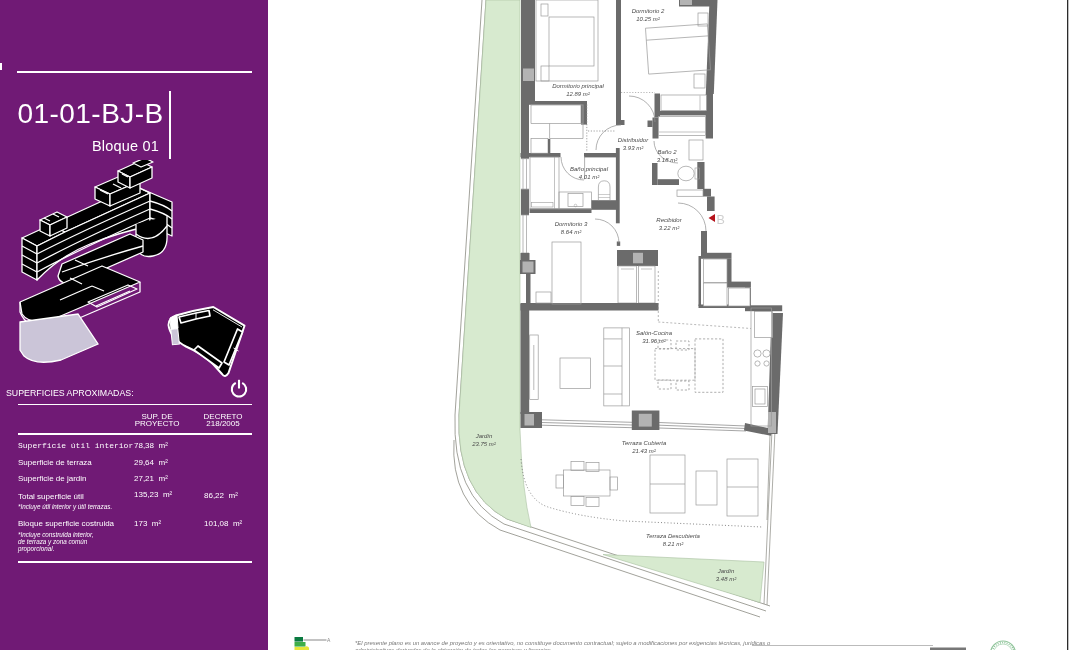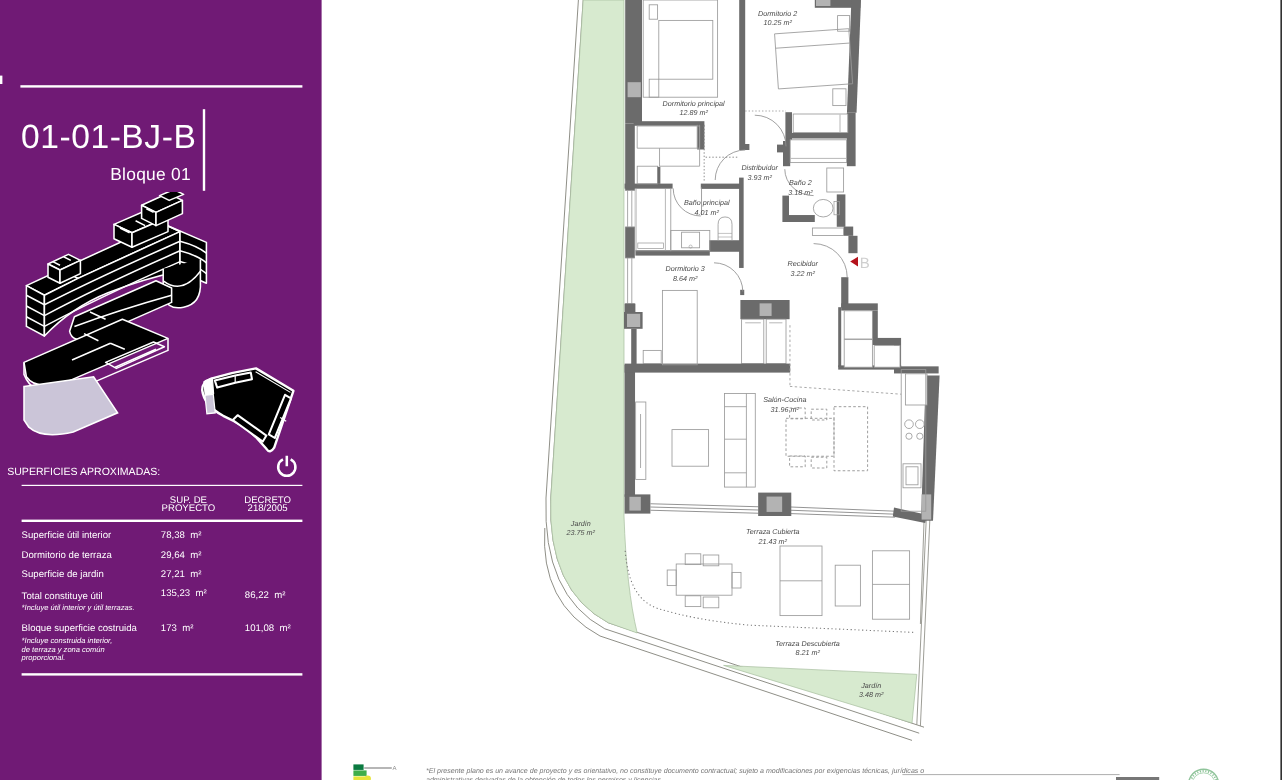--- a/index.html
+++ b/index.html
@@ -254,27 +254,27 @@
 </svg>
   <svg id="pwr" width="20" height="20" viewBox="0 0 20 20" style="position:absolute;left:229px;top:378.5px;">
     <path d="M6.8,3.9 A7.2,7.2 0 1 0 13.2,3.9" fill="none" stroke="#fff" stroke-width="2.1"></path>
     <line x1="10" y1="0.8" x2="10" y2="9.5" stroke="#fff" stroke-width="2.1"></line>
   </svg>
   <div id="suptitle">SUPERFICIES APROXIMADAS:</div>
   <div class="hr" style="left:18px;top:403.5px;width:234px;height:1.5px;"></div>
   <div class="th" style="left:117px;top:412.5px;width:80px;">SUP. DE<br>PROYECTO</div>
   <div class="th" style="left:183px;top:412.5px;width:80px;">DECRETO<br>218/2005</div>
   <div class="hr" style="left:18px;top:433px;width:234px;height:1.5px;"></div>
-  <div class="tbl" style="left:18px;top:442px;">Superficie útil interior</div>
+  <div class="tbl" style="left:18px;top:442px;font-family:Liberation Mono, monospace;">Superficie útil interior</div>
   <div class="tbl" style="left:134px;top:442px;">78,38&nbsp; m²</div>
-  <div class="tbl" style="left:18px;top:459px;">Dormitorio de terraza</div>
+  <div class="tbl" style="left:18px;top:459px;">Superficie de terraza</div>
   <div class="tbl" style="left:134px;top:459px;">29,64&nbsp; m²</div>
   <div class="tbl" style="left:18px;top:475px;">Superficie de jardin</div>
   <div class="tbl" style="left:134px;top:475px;">27,21&nbsp; m²</div>
-  <div class="tbl" style="left:18px;top:493px;">Total constituye útil</div>
+  <div class="tbl" style="left:18px;top:493px;">Total superficie útil</div>
   <div class="tbl" style="left:134px;top:491px;">135,23&nbsp; m²</div>
   <div class="tbl" style="left:204px;top:492px;">86,22&nbsp; m²</div>
   <div class="fnote" style="left:18px;top:503px;">*Incluye útil interior y útil terrazas.</div>
   <div class="tbl" style="left:18px;top:520px;">Bloque superficie costruida</div>
   <div class="tbl" style="left:134px;top:519.5px;text-align:right;">173&nbsp; m²</div>
   <div class="tbl" style="left:204px;top:519.5px;">101,08&nbsp; m²</div>
   <div class="fnote" style="left:18px;top:531px;">*Incluye construida interior,<br>de terraza y zona común<br>proporcional.</div>
   <div class="hr" style="left:18px;top:561px;width:234px;height:1.5px;"></div>
 </div>
 

